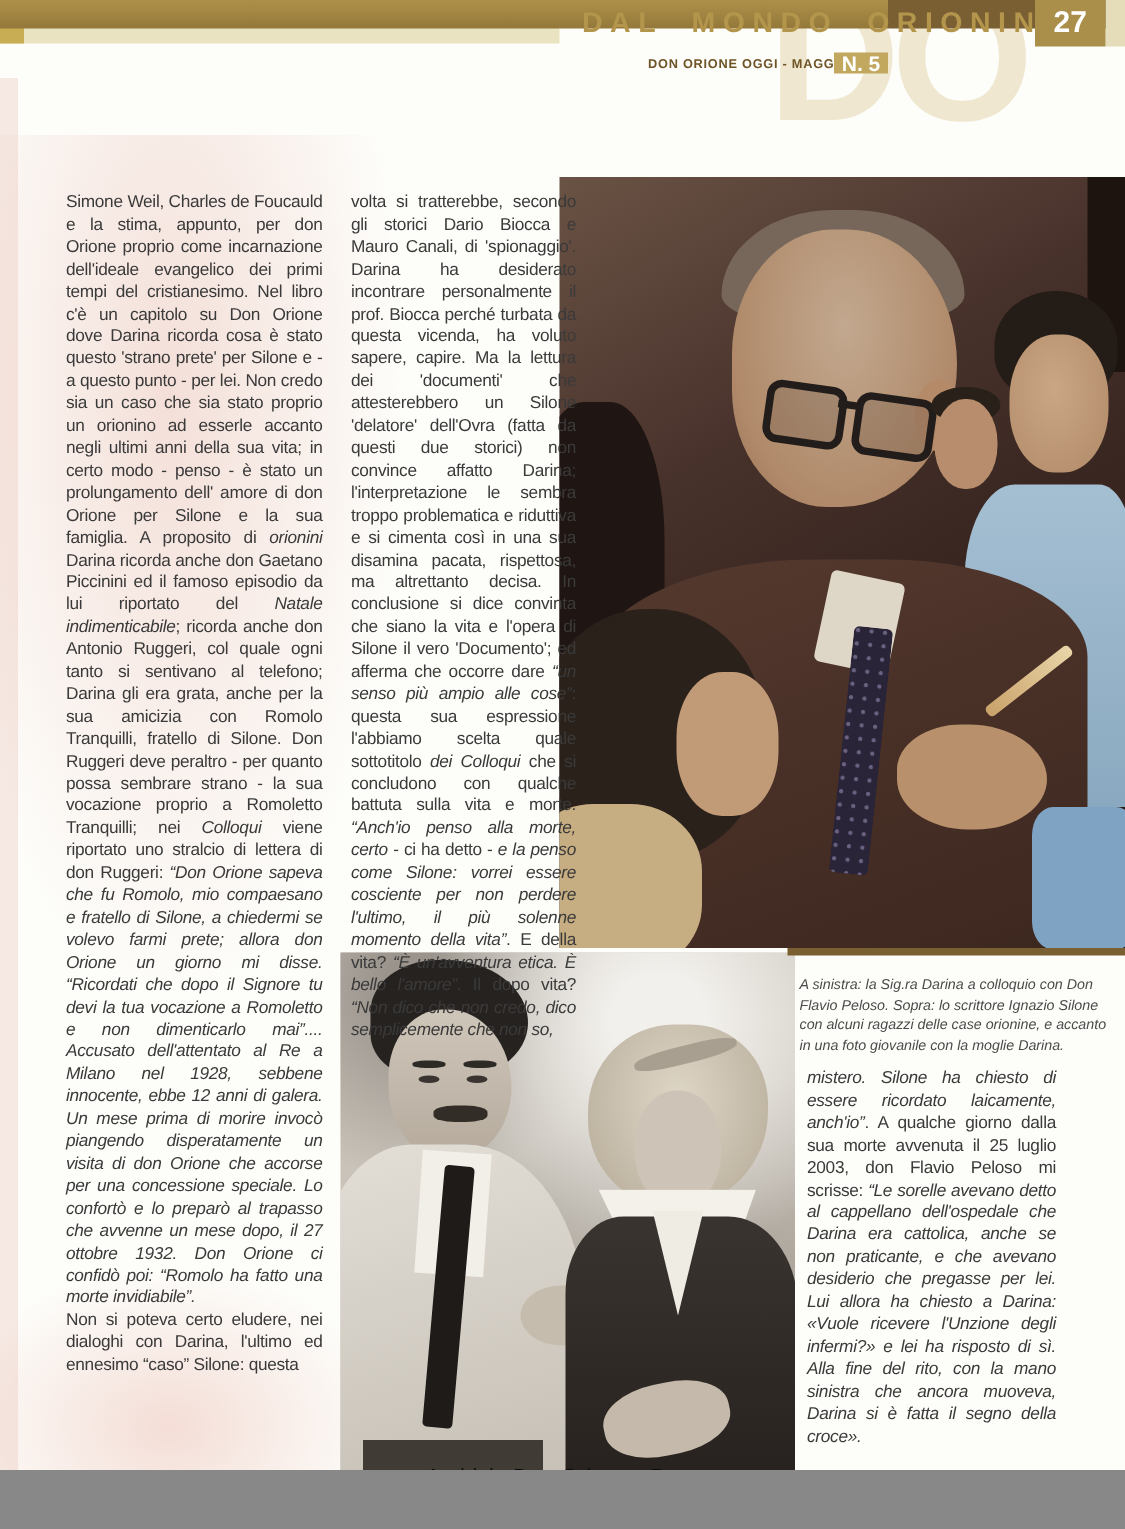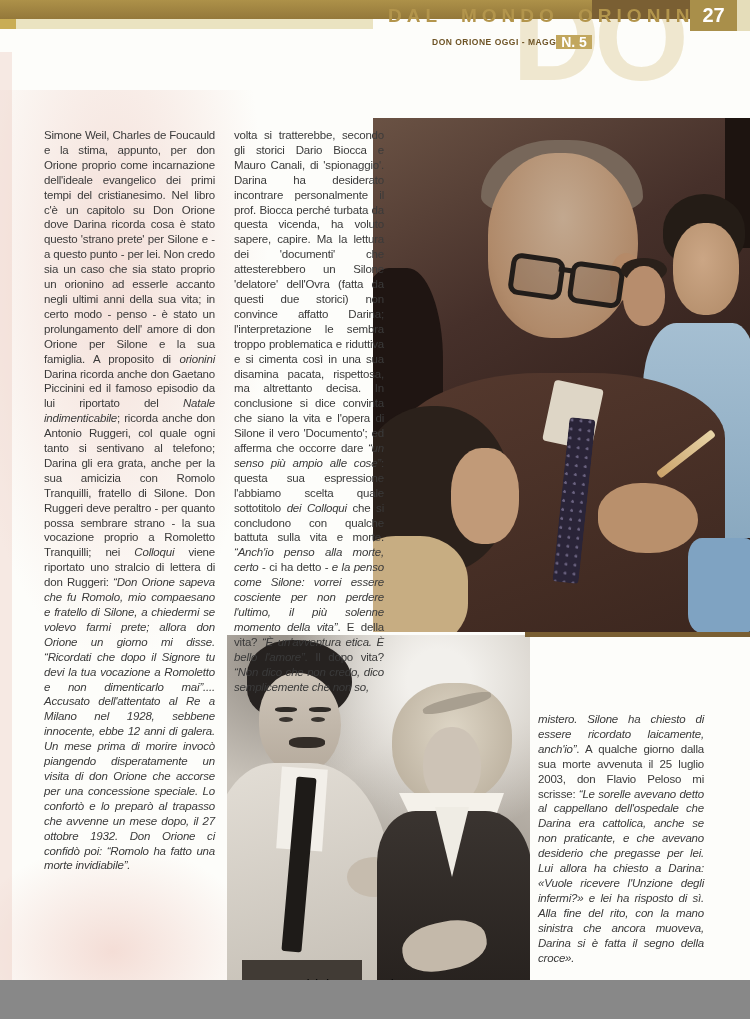--- a/index.html
+++ b/index.html
@@ -139,20 +139,21 @@
   <div class="abs band-gold"></div>
   <div class="abs band-dark"></div>
   <div class="abs section-title">DAL MONDO ORIONINO</div>
   <div class="abs page-num-box">27</div>
   <div class="abs page-num-side"></div>
   <div class="abs magazine-line">DON ORIONE OGGI - MAGGIO 2006</div>
   <div class="abs issue-box">N. 5</div>
 
   <div id="col1" class="abs col">
       <div class="para"><span>Simone Weil, Charles de Foucauld e la stima, appunto, per don Orione proprio come incarnazione dell'ideale evangelico dei primi tempi del cristianesimo. Nel libro c'è un capitolo su Don Orione dove Darina ricorda cosa è stato questo 'strano prete' per Silone e - a questo punto - per lei. Non credo sia un caso che sia stato proprio un orionino ad esserle accanto negli ultimi anni della sua vita; in certo modo - penso - è stato un prolungamento dell' amore di don Orione per Silone e la sua famiglia. A proposito di </span><i>orionini</i><span> Darina ricorda anche don Gaetano Piccinini ed il famoso episodio da lui riportato del </span><i>Natale indimenticabile</i><span>; ricorda anche don Antonio Ruggeri, col quale ogni tanto si sentivano al telefono; Darina gli era grata, anche per la sua amicizia con Romolo Tranquilli, fratello di Silone. Don Ruggeri deve peraltro - per quanto possa sembrare strano - la sua vocazione proprio a Romoletto Tranquilli; nei </span><i>Colloqui</i><span> viene riportato uno stralcio di lettera di don Ruggeri: </span><i>“Don Orione sapeva che fu Romolo, mio compaesano e fratello di Silone, a chiedermi se volevo farmi prete; allora don Orione un giorno mi disse. “Ricordati che dopo il Signore tu devi la tua vocazione a Romoletto e non dimenticarlo mai”.... Accusato dell'attentato al Re a Milano nel 1928, sebbene innocente, ebbe 12 anni di galera. Un mese prima di morire invocò piangendo disperatamente un visita di don Orione che accorse per una concessione speciale. Lo confortò e lo preparò al trapasso che avvenne un mese dopo, il 27 ottobre 1932. Don Orione ci confidò poi: “Romolo ha fatto una morte invidiabile”.</i></div>
+      <div class="para"><span>Non si poteva certo eludere, nei dialoghi con Darina, l'ultimo ed ennesimo “caso” Silone: questa</span></div>
     </div>
   <div id="col2" class="abs col">
       <div class="para"><span>volta si tratterebbe, secondo gli storici Dario Biocca e Mauro Canali, di 'spionaggio'. Darina ha desiderato incontrare personalmente il prof. Biocca perché turbata da questa vicenda, ha voluto sapere, capire. Ma la lettura dei 'documenti' che attesterebbero un Silone 'delatore' dell'Ovra (fatta da questi due storici) non convince affatto Darina; l'interpretazione le sembra troppo problematica e riduttiva e si cimenta così in una sua disamina pacata, rispettosa, ma altrettanto decisa. In conclusione si dice convinta che siano la vita e l'opera di Silone il vero 'Documento'; ed afferma che occorre dare </span><i>“un senso più ampio alle cose”</i><span>: questa sua espressione l'abbiamo scelta quale sottotitolo </span><i>dei Colloqui</i><span> che si concludono con qualche battuta sulla vita e morte. </span><i>“Anch'io penso alla morte, certo</i><span> - ci ha detto - </span><i>e la penso come Silone: vorrei essere cosciente per non perdere l'ultimo, il più solenne momento della vita”</i><span>. E della vita? </span><i>“È un'avventura etica. È bello l'amore”</i><span>. Il dopo vita? </span><i>“Non dico che non credo, dico semplicemente che non so,</i></div>
     </div>
   <div id="col3" class="abs col">
       <div class="para"><i>mistero. Silone ha chiesto di essere ricordato laicamente, anch'io”</i><span>. A qualche giorno dalla sua morte avvenuta il 25 luglio 2003, don Flavio Peloso mi scrisse: </span><i>“Le sorelle avevano detto al cappellano dell'ospedale che Darina era cattolica, anche se non praticante, e che avevano desiderio che pregasse per lei. Lui allora ha chiesto a Darina: «Vuole ricevere l'Unzione degli infermi?» e lei ha risposto di sì. Alla fine del rito, con la mano sinistra che ancora muoveva, Darina si è fatta il segno della croce».</i></div>
     </div>
 
   <div id="photo-top" class="abs">
     <div class="pt-edge"></div>
@@ -175,20 +176,21 @@
     <div class="pt-tie"></div>
     <div class="pt-boy-hair"></div>
     <div class="pt-boy-face"></div>
     <div class="pt-blond"></div>
     <div class="pt-hand"></div>
     <div class="pt-pen"></div>
     <div class="pt-blue2"></div>
   </div>
 
   <div class="abs gold-rule"></div>
+  <div class="abs caption">A sinistra: la Sig.ra Darina a colloquio con Don Flavio Peloso. Sopra: lo scrittore Ignazio Silone con alcuni ragazzi delle case orionine, e accanto in una foto giovanile con la moglie Darina.</div>
 
   <div id="photo-bottom" class="abs">
     <div class="pb-man-hair"></div>
     <div class="pb-man-face"></div>
     <div class="pb-brow" style="left:48px;top:72px;"></div>
     <div class="pb-brow" style="left:82px;top:72px;"></div>
     <div class="pb-eye" style="left:52px;top:82px;"></div>
     <div class="pb-eye" style="left:84px;top:82px;"></div>
     <div class="pb-mustache"></div>
     <div class="pb-jacket"></div>

